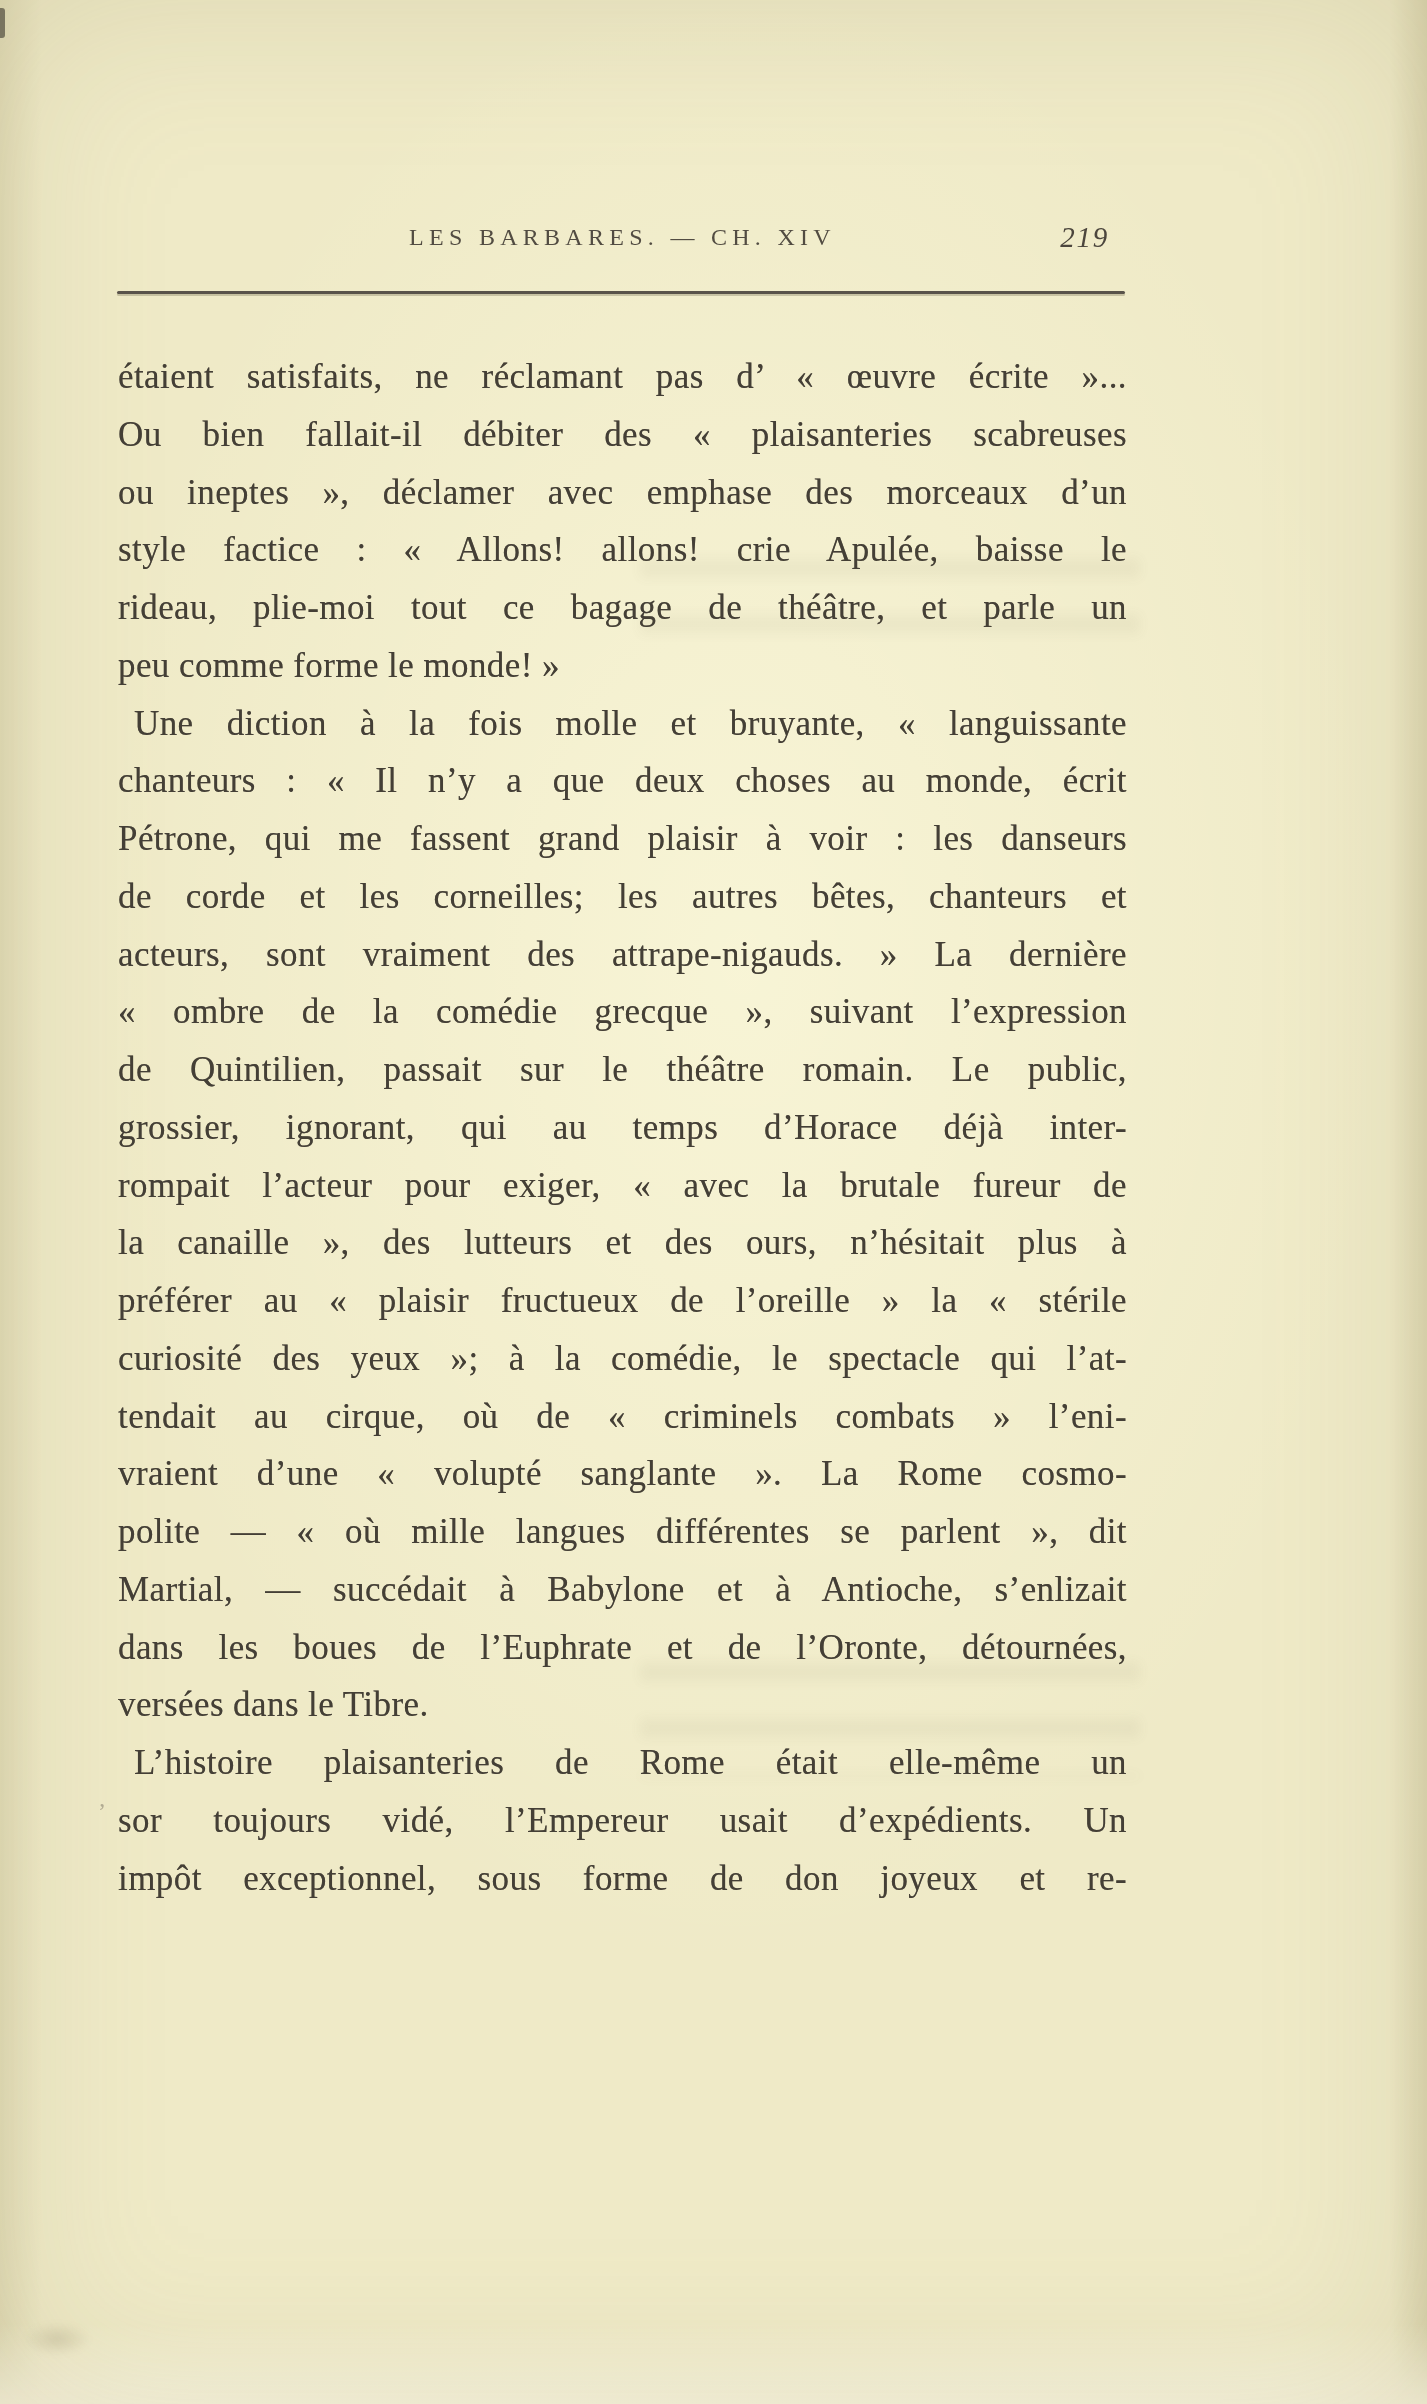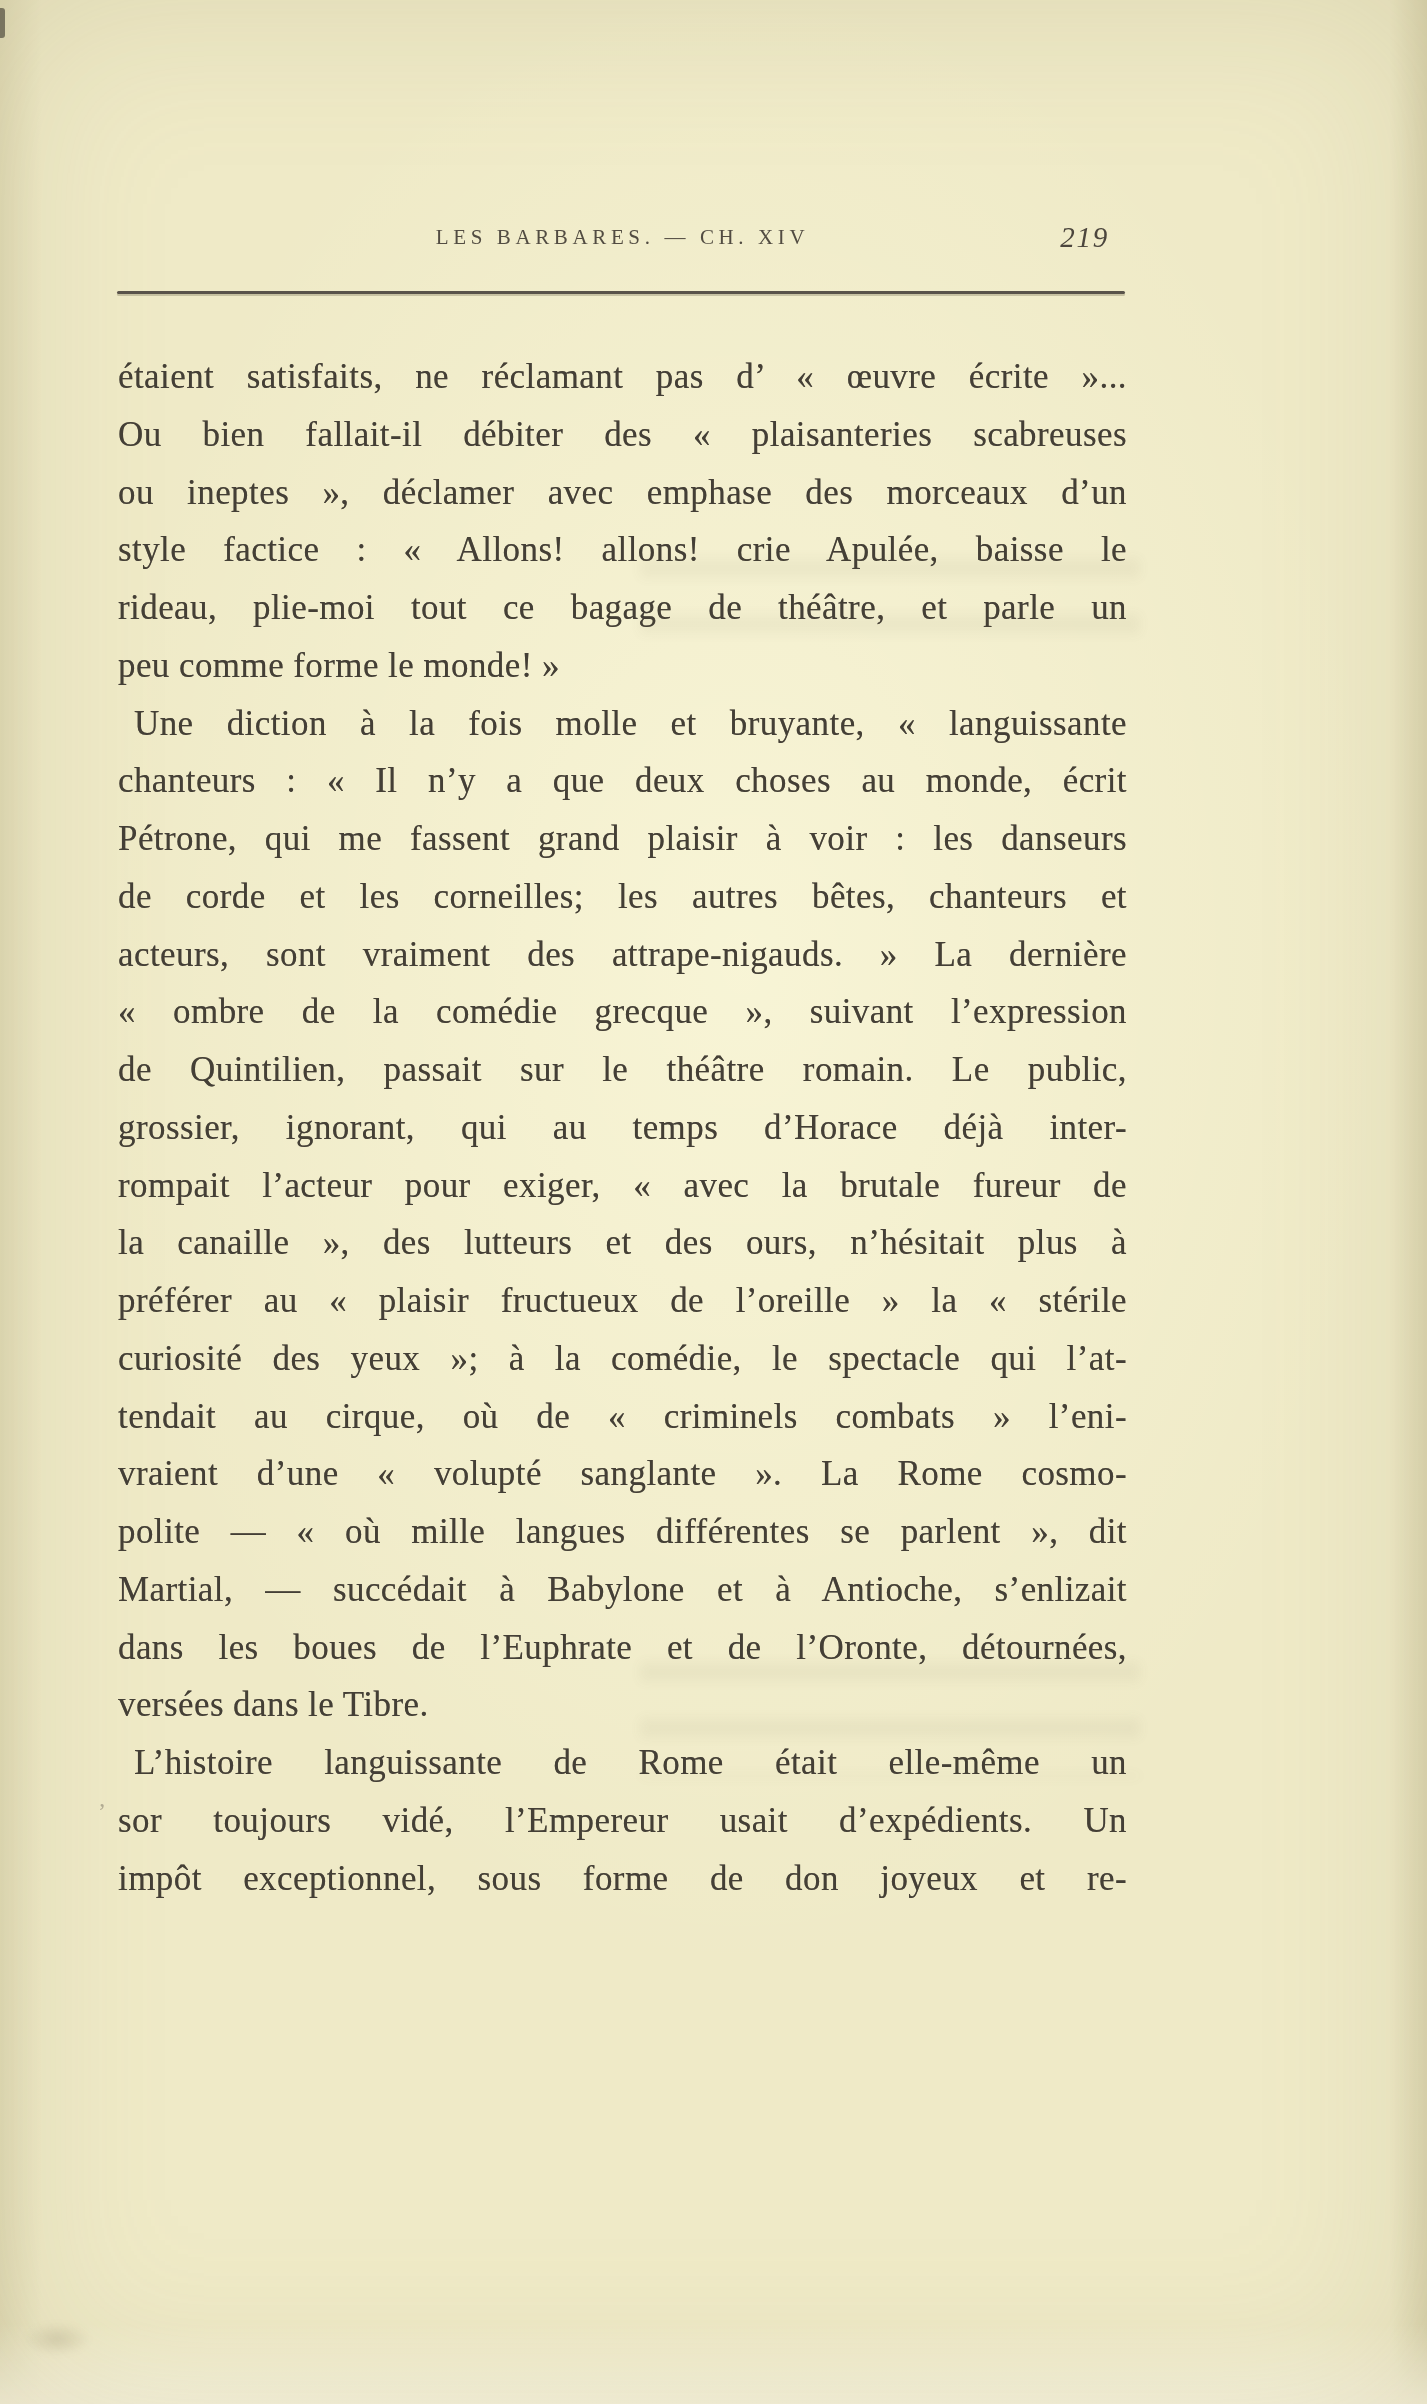--- a/index.html
+++ b/index.html
@@ -21,21 +21,21 @@
   
   .header-row {
     position: absolute;
     left: 118px; top: 214px;
     width: 1009px; height: 46px;
     line-height: 46px;
   }
   .running-title {
     display: block;
     text-align: center;
-    font-size: 21px;
+    font-size: 24px;
     letter-spacing: .22em;
     color: #524c42;
     white-space: nowrap;
   }
   .page-number {
     position: absolute;
     right: 18px; top: 0;
     font-size: 29px;
     letter-spacing: .06em;
     color: #4c463d;
@@ -133,21 +133,21 @@
         <div class="line j">préférer au « plaisir fructueux de l’oreille » la « stérile</div>
         <div class="line j">curiosité des yeux »; à la comédie, le spectacle qui l’at-</div>
         <div class="line j">tendait au cirque, où de « criminels combats » l’eni-</div>
         <div class="line j">vraient d’une « volupté sanglante ». La Rome cosmo-</div>
         <div class="line j">polite — « où mille langues différentes se parlent », dit</div>
         <div class="line j">Martial, — succédait à Babylone et à Antioche, s’enlizait</div>
         <div class="line j">dans les boues de l’Euphrate et de l’Oronte, détournées,</div>
         <div class="line">versées dans le Tibre.</div>
       </div>
       <div>
-        <div class="line j ind">L’histoire languissante de Rome était elle-même un</div>
+        <div class="line j ind">L’histoire plaisanteries de Rome était elle-même un</div>
         <div class="line j">sor toujours vidé, l’Empereur usait d’expédients. Un</div>
         <div class="line j">impôt exceptionnel, sous forme de don joyeux et re-</div>
       </div>
     </div>
 
   <span class="margin-mark">’</span>
 
   <div class="ghost g1"></div>
   <div class="ghost g2"></div>
   <div class="edge-speck"></div>

